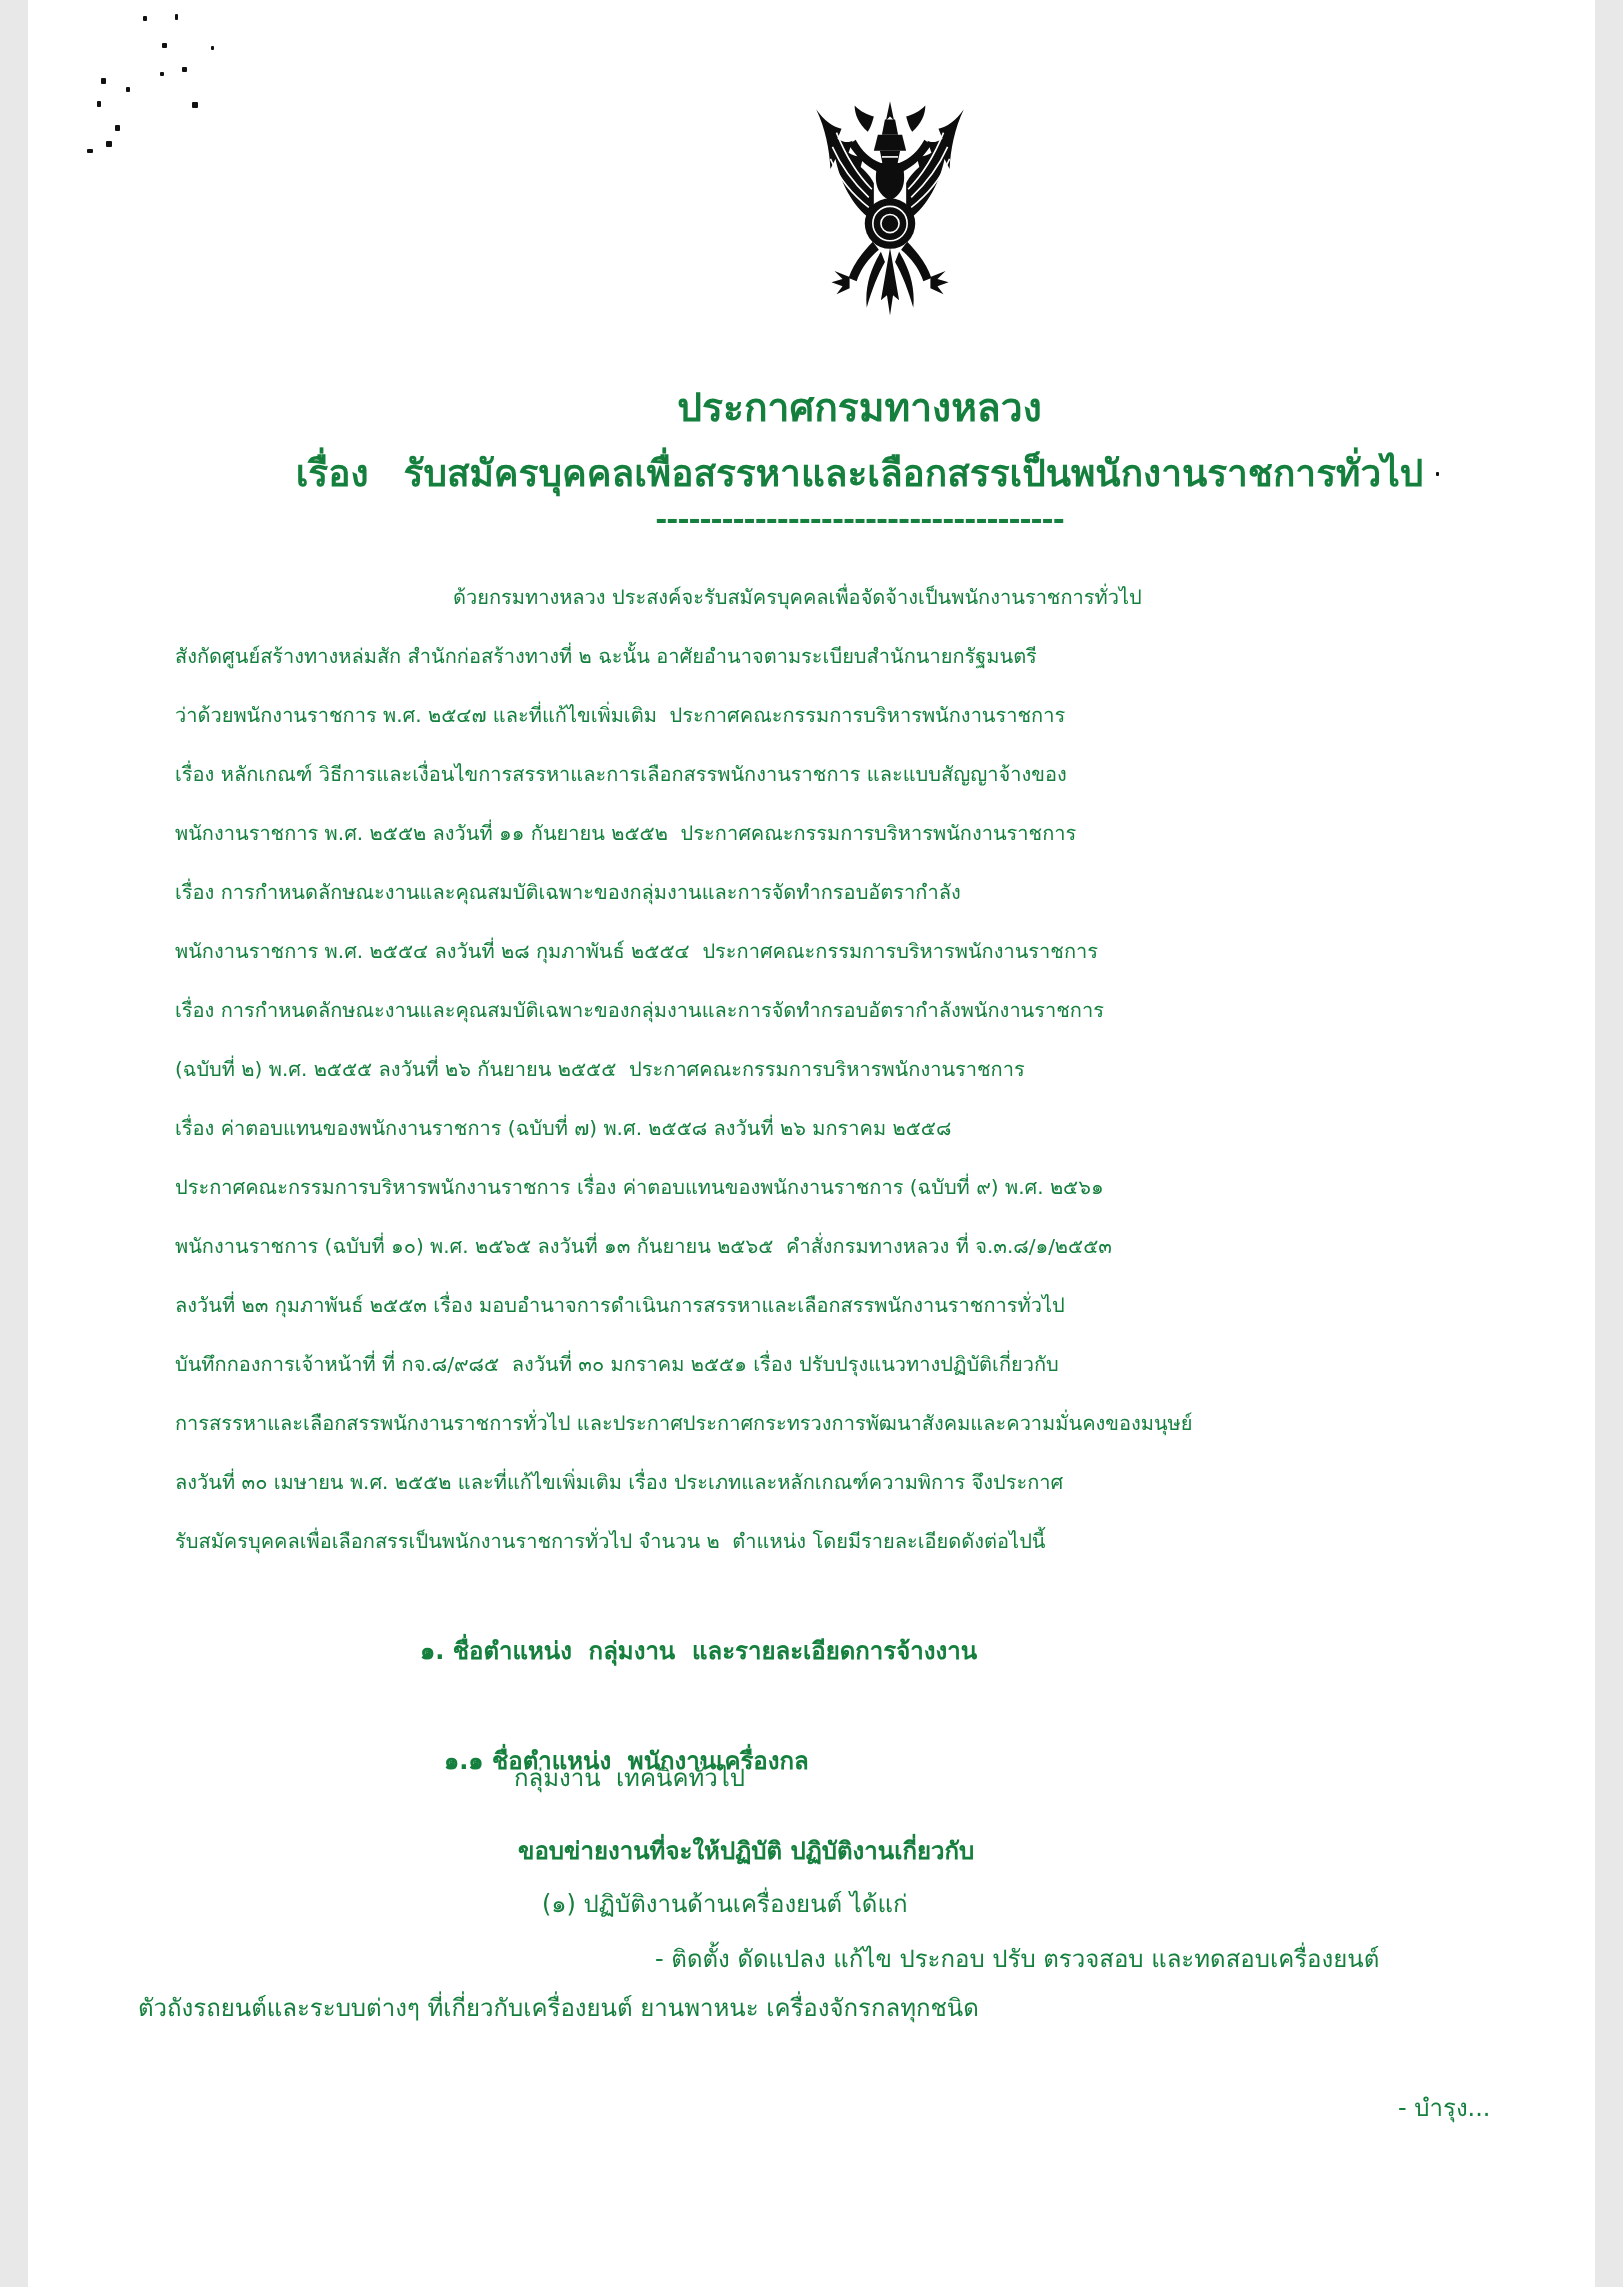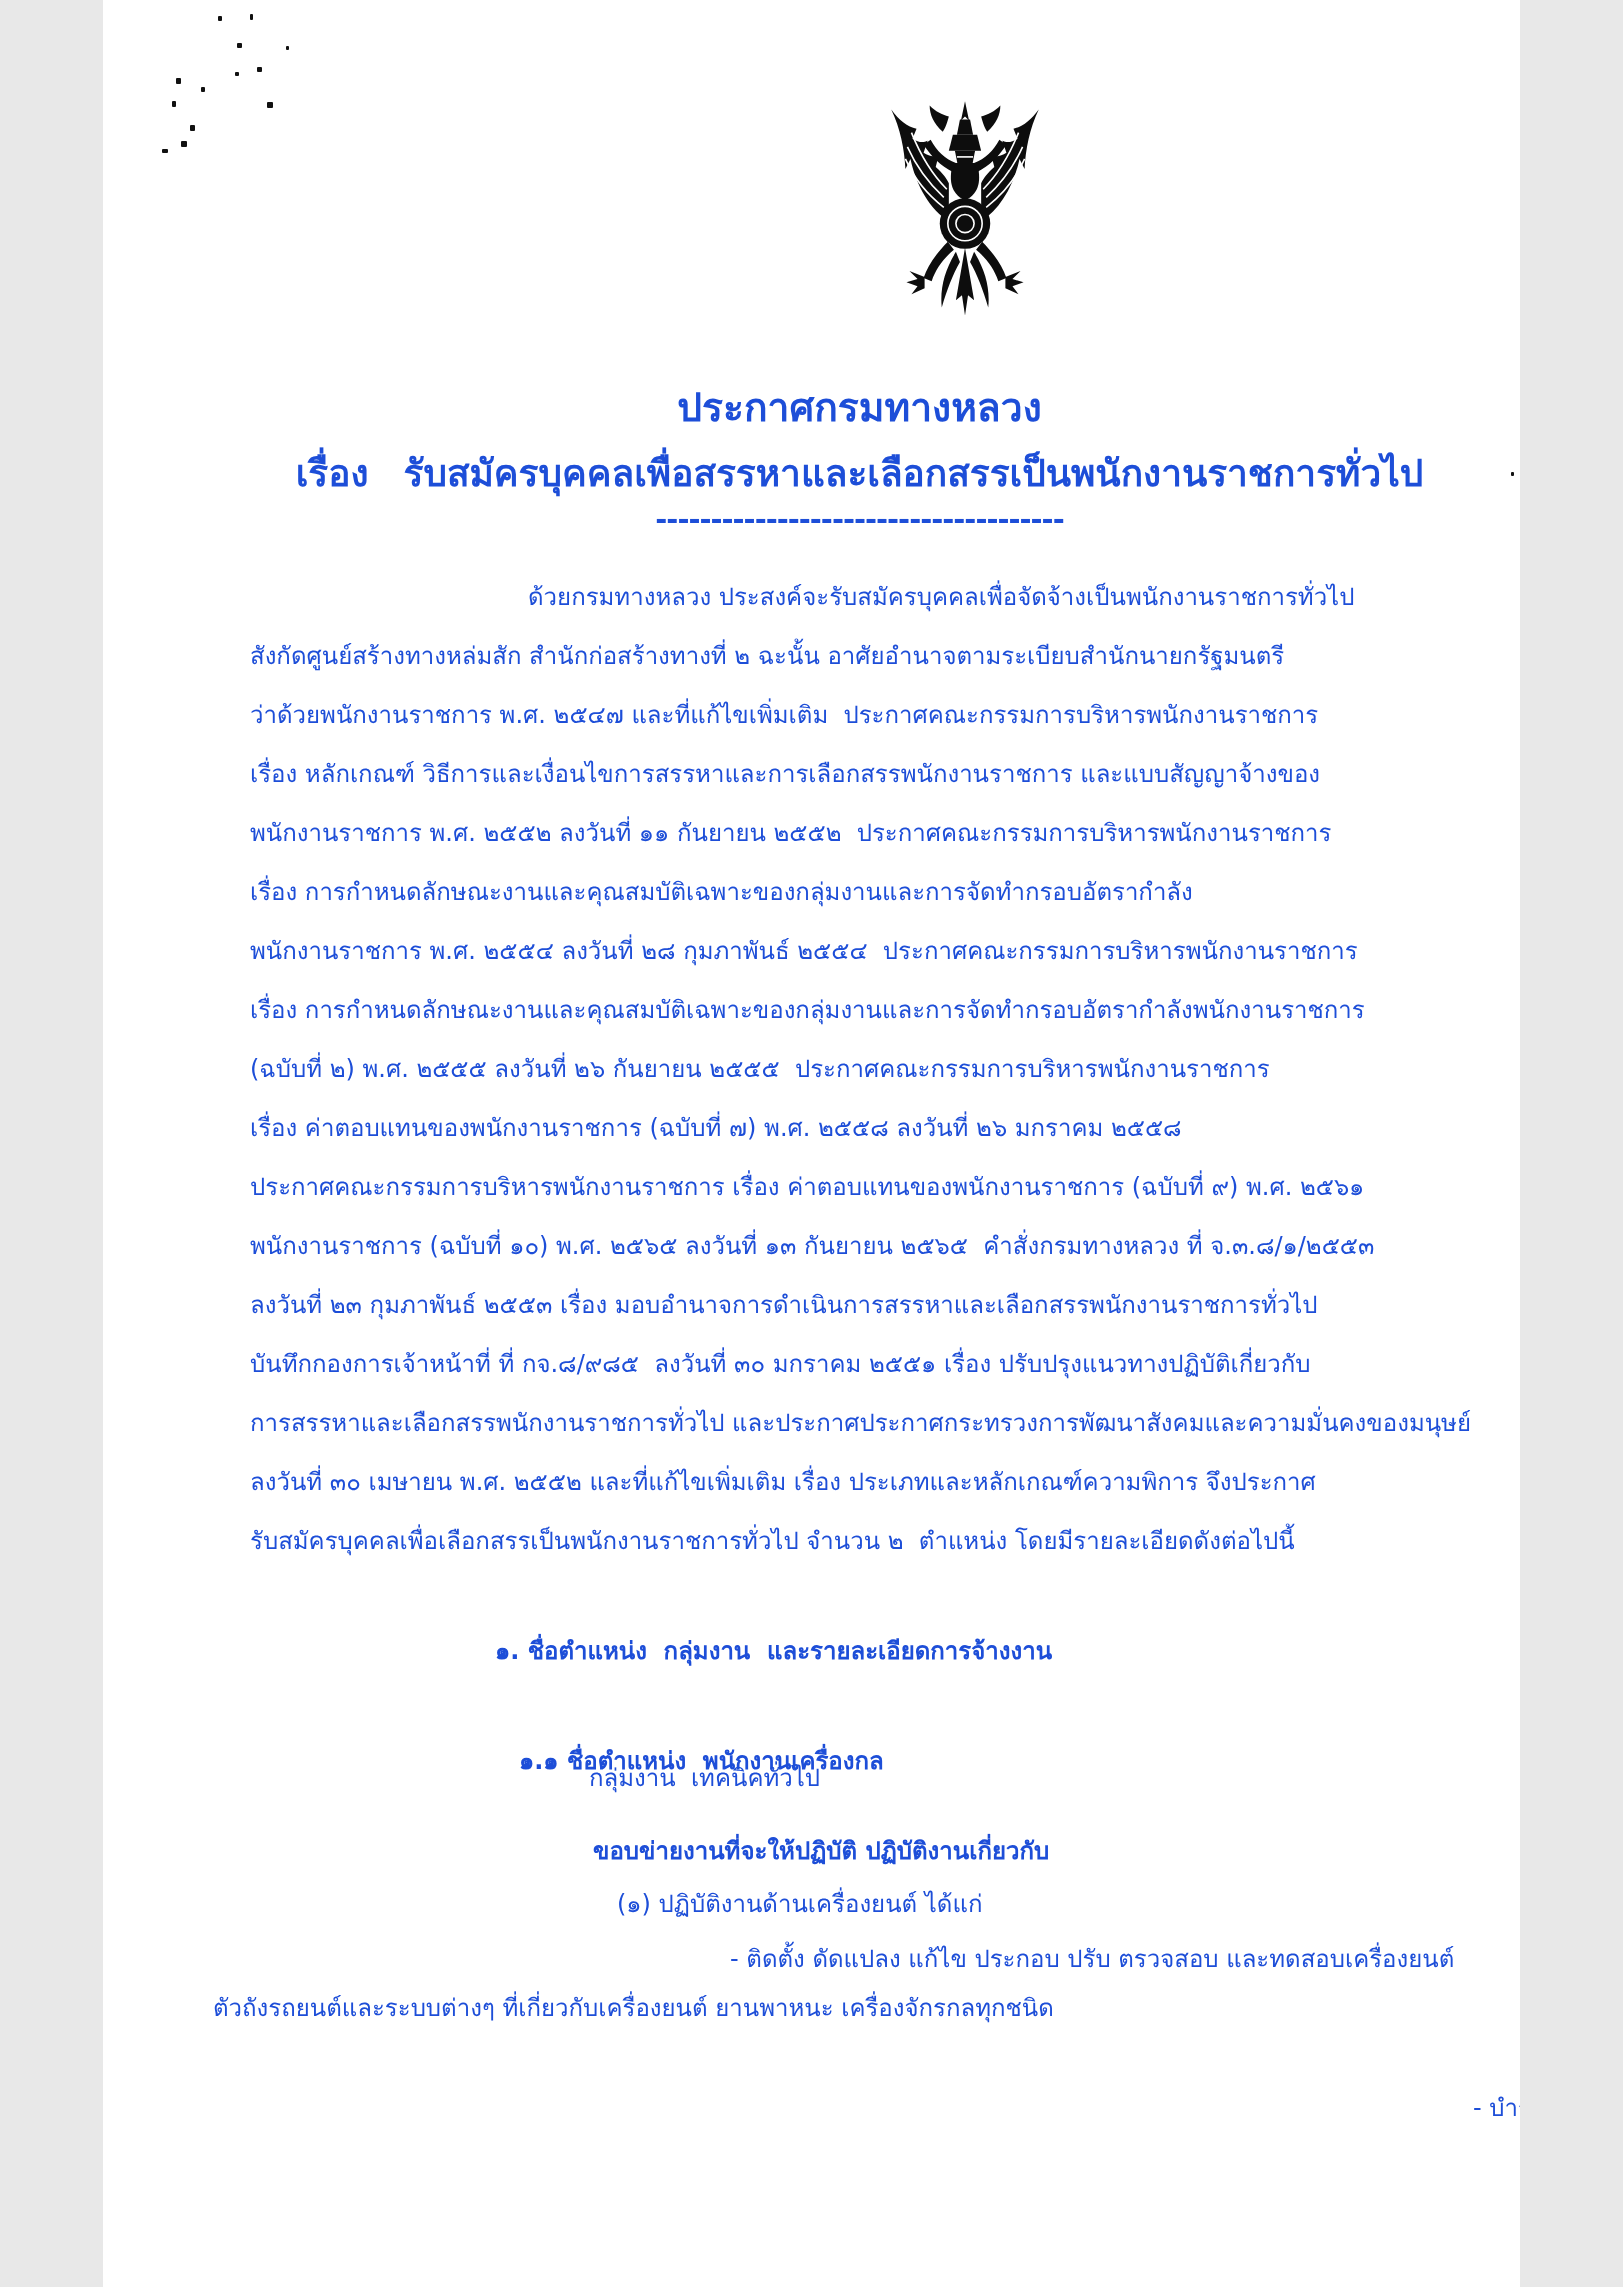--- a/index.html
+++ b/index.html
@@ -1,21 +1,21 @@
 <!DOCTYPE html>
 <html><head>
 <meta charset="utf-8">
 <style>
   html,body{margin:0;padding:0;background:#e8e8e8;}
   .page{
     position:relative;
-    width:1417px;height:2288px;
+    width:1567px;height:2288px;
     margin:0 auto;
     background:#ffffff;
-    color:#1d4ed8;
+    color:#15803d;
     font-family:"DejaVu Sans", sans-serif;
     overflow:hidden;
   }
   
   .speckles i{position:absolute;background:#111;border-radius:1px;display:block;}
   
   .emblem{position:absolute;left:761px;top:100px;width:202px;height:233px;}
   .emblem svg{width:100%;height:100%;}
   
   .title{
@@ -27,21 +27,21 @@
     text-align:center;font-size:37px;font-weight:bold;white-space:pre;
   }
   .subject .gap{display:inline-block;width:35px;}
   .divider{
     position:absolute;left:96px;right:0;top:502px;
     text-align:center;font-size:29px;font-weight:bold;letter-spacing:-1px;white-space:pre;
   }
   
   .body-text{
     position:absolute;left:147px;top:568px;width:1353px;
-    font-size:24px;line-height:59px;
+    font-size:20px;line-height:59px;
   }
   .body-text .line{white-space:pre;height:59px;}
   .body-text .line:nth-child(1){padding-left:278px;}
   
   .sec{position:absolute;font-size:24px;white-space:pre;}
   .b{font-weight:bold;}
   .h1{left:392px;top:1631px;}
   .pos{left:416px;top:1705px;margin-top:36px;}
   .grp{left:486px;top:1758px;}
   .scope{left:490px;top:1831px;}

